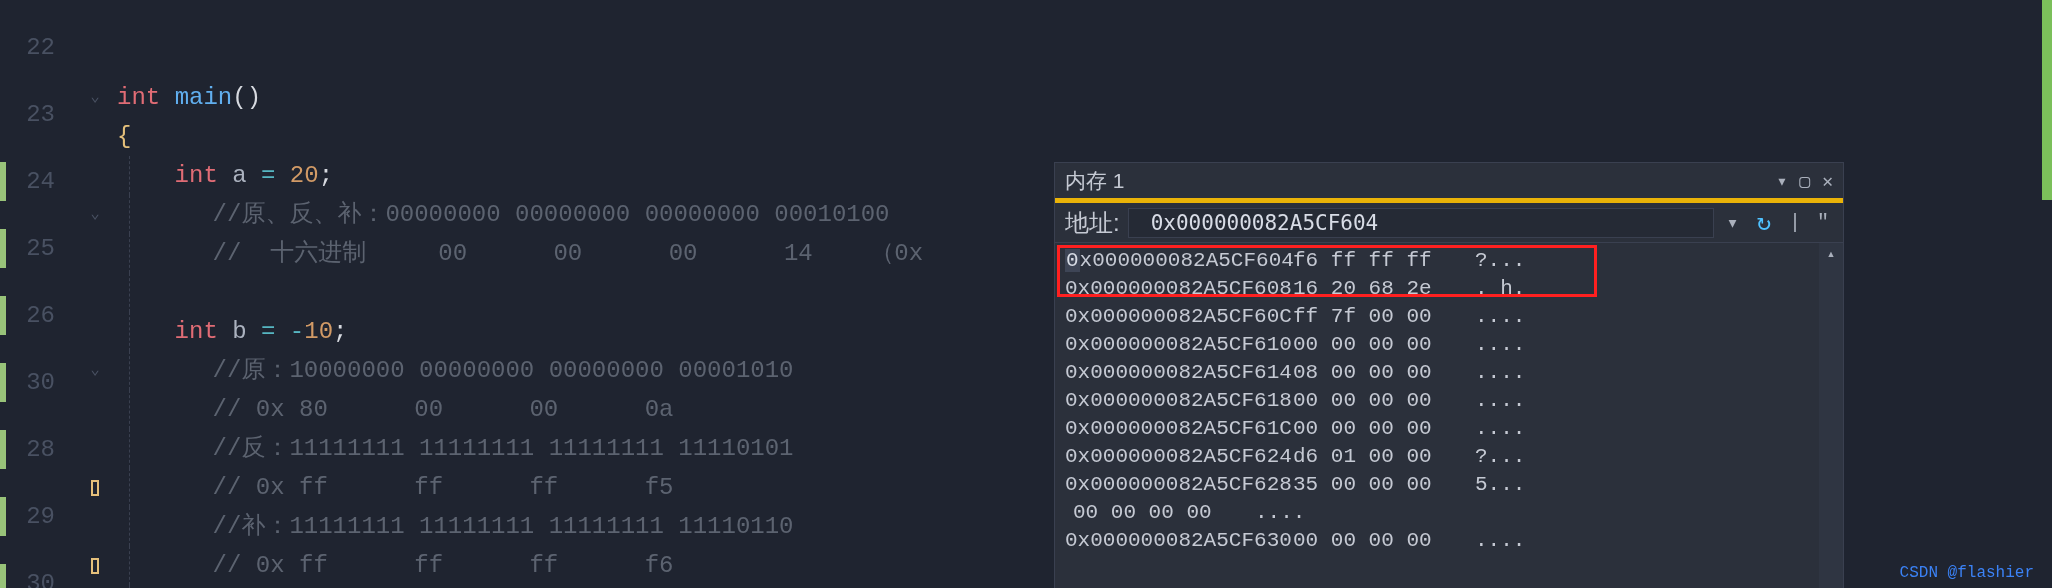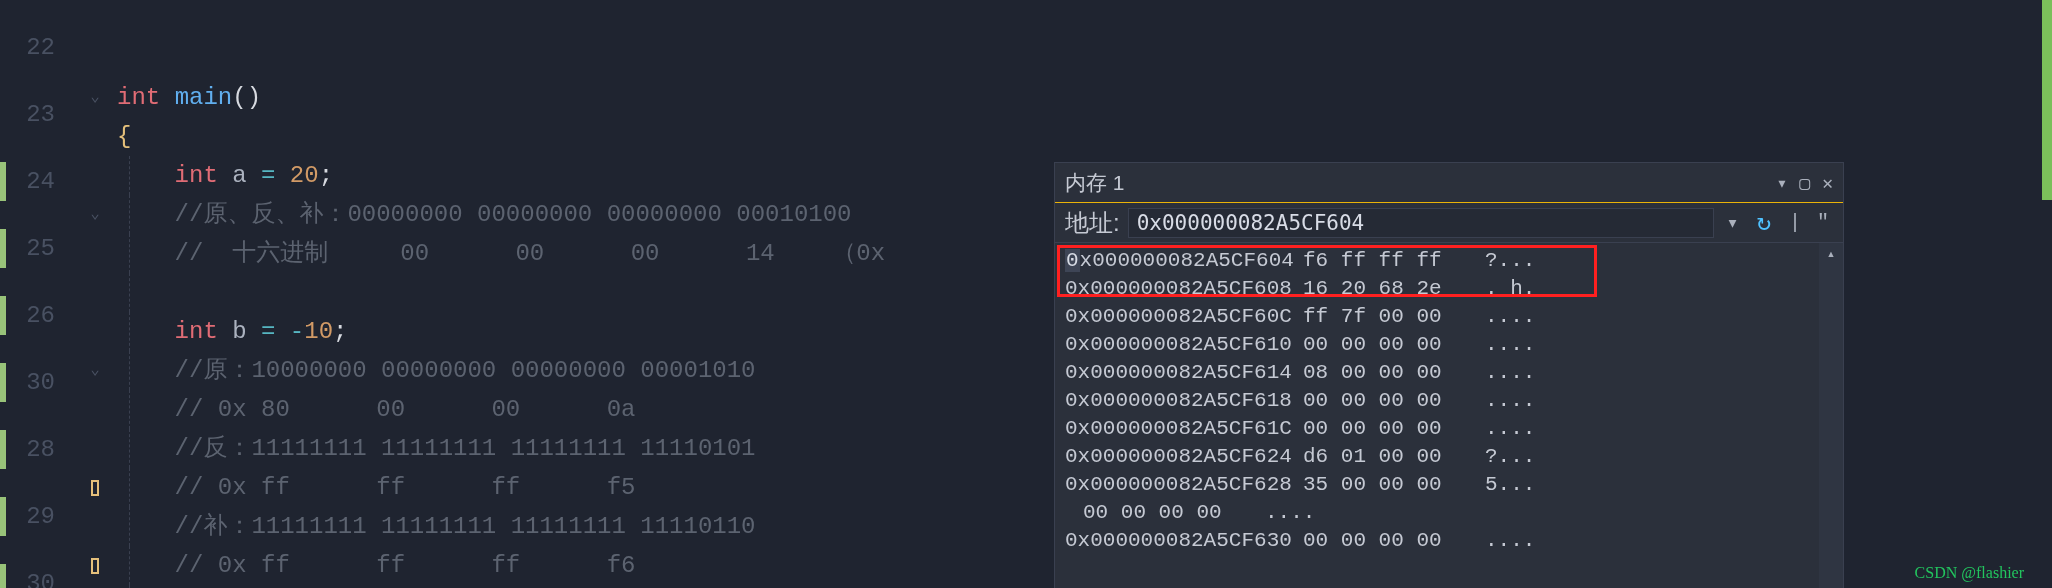--- a/index.html
+++ b/index.html
@@ -83,41 +83,41 @@
       top: 0;
       bottom: 0;
       border-left: 1px dashed #3a4050;
     }
     .type { color: #e06c75; font-family: Liberation Mono, monospace; }
     .fn { color: #61afef; }
     .punct { color: #d7dae0; }
     .var { color: #abb2bf; }
     .op { color: #56b6c2; }
     .num { color: #d19a66; }
-    .comment { color: #5c6370; }
+    .comment { color: #5c6370; margin-left: 38px; }
     .brace { color: #e5c07b; }
 
     .memory-panel {
       position: absolute;
       left: 1054px;
       top: 162px;
       width: 790px;
       height: 438px;
       background: #2b303b;
       border: 1px solid #3a4050;
       font-size: 21px;
       color: #c5c9d3;
     }
     .memory-titlebar {
       display: flex;
       align-items: center;
       height: 40px;
       padding: 0 10px;
       background: #2b303b;
-      border-bottom: 1px solid #eab308;
+      border-bottom: 5px solid #eab308;
     }
     .memory-titlebar .title {
       flex: 1;
       font-size: 21px;
       font-family: 'Microsoft YaHei', sans-serif;
     }
     .title-icons {
       display: flex;
       gap: 12px;
       align-items: center;
@@ -138,21 +138,21 @@
       font-size: 24px;
       color: #c5c9d3;
     }
     .addr-input {
       flex: 1;
       background: #252a35;
       border: 1px solid #3a4050;
       color: #d8dce6;
       font-family: 'Consolas', monospace;
       font-size: 21px;
-      padding: 2px 8px;
+      padding: 2px 22px;
       height: 30px;
     }
     .refresh-icon {
       color: #4fc1ff;
       font-size: 24px;
       padding: 0 6px;
       cursor: pointer;
     }
     .more-icon {
       color: #aab0bc;
@@ -164,21 +164,21 @@
       padding: 4px 10px 0 10px;
       font-size: 21px;
       line-height: 28px;
     }
     .memory-row {
       display: flex;
       white-space: pre;
       color: #c5c9d3;
     }
     .mem-addr { width: 220px; }
-    .mem-bytes { width: 170px; margin-left: 18px; }
+    .mem-bytes { width: 170px; margin-left: 8px; }
     .mem-ascii { margin-left: 12px; }
     .red-highlight {
       position: absolute;
       border: 3px solid #ff2020;
       pointer-events: none;
     }
     .scroll-track {
       position: absolute;
       right: 0;
       top: 80px;
@@ -201,24 +201,24 @@
       position: absolute;
       top: 0;
       right: 0;
       width: 10px;
       bottom: 0;
       background: linear-gradient(to bottom, #7bbf5a 0%, #7bbf5a 34%, #1f2430 34%);
     }
     .watermark {
       position: absolute;
       bottom: 6px;
-      right: 28px;
+      right: 18px;
       font-size: 16px;
-      color: #22c55e;
-      font-family: Liberation Serif, serif;
+      color: #3b82f6;
+      font-family: Liberation Mono, monospace;
     }
     .sel-char {
       background: #3e4556;
       color: #d8dce6;
       padding: 0 1px;
     }
   </style>
 </head>
 <body>
 

